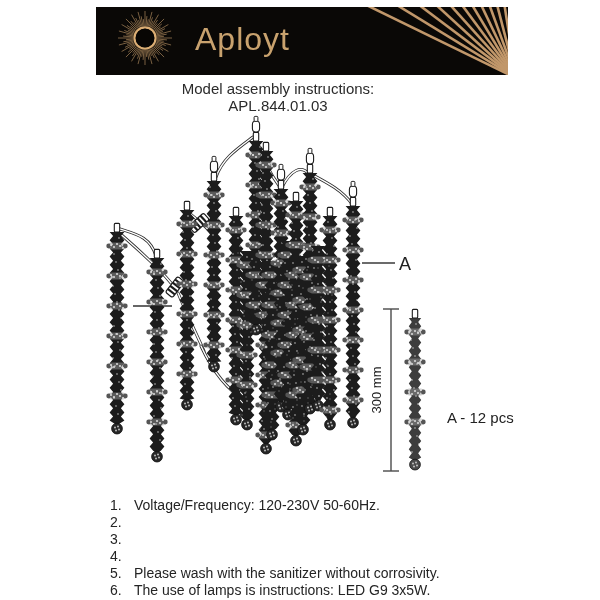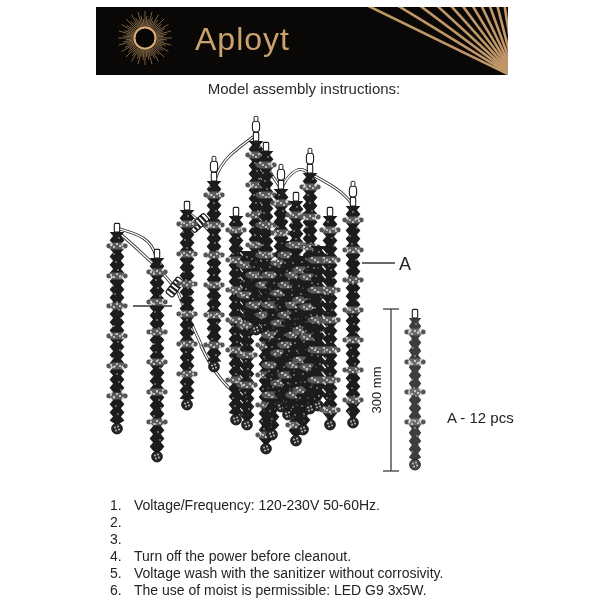--- a/index.html
+++ b/index.html
@@ -5,21 +5,21 @@
   html,body{margin:0;padding:0;background:#fff;}
   .page{position:relative;width:600px;height:600px;background:#ffffff;overflow:hidden;
         font-family:"Liberation Sans",sans-serif;color:#262626;}
   
   .banner{position:absolute;left:96px;top:7px;width:412px;height:68px;background:#0a0806;}
   .banner svg{position:absolute;left:0;top:0;}
   .brand-name{position:absolute;left:99px;top:50%;transform:translateY(-54%);
         font-size:32px;letter-spacing:1px;color:#c9a26e;font-weight:500;}
   
   .title-block{position:absolute;top:80px;left:0;width:556px;text-align:center;
-        font-size:15px;line-height:17px;color:#2b2b2b;font-weight:500;padding-left:26px;}
+        font-size:15px;line-height:17px;color:#2b2b2b;font-weight:500;}
   
   .diagram{position:absolute;left:0;top:115px;}
   .ink-line{stroke:#3a3a3a;stroke-width:1.3;}
   .dim-line{stroke:#4a4a4a;stroke-width:1.4;}
   .lblA{font-family:"Liberation Sans",sans-serif;font-size:18px;fill:#222;}
   .lblDim{font-family:"Liberation Sans",sans-serif;font-size:13px;fill:#222;}
   .lblCount{font-family:"Liberation Sans",sans-serif;font-size:15px;fill:#222;}
   
   .instructions{position:absolute;left:110px;top:497px;margin:0;padding:0;list-style:none;
         font-size:14px;line-height:17px;color:#242424;}
@@ -121,20 +121,21 @@
           <line x1="420" y1="71" x2="248.9899283371656" y2="-398.84631039295414" stroke="#c1976a" stroke-width="2.6"></line>
           <line x1="420" y1="71" x2="294.80999797277923" y2="-413.0738201890539" stroke="#c1976a" stroke-width="2.6"></line>
           <line x1="420" y1="71" x2="341.78276747988457" y2="-422.8441702975689" stroke="#c1976a" stroke-width="2.6"></line>
         </g>
     </svg>
     <span class="brand-name">Aployt</span>
   </div>
 
   <div class="title-block">
     <div>Model assembly instructions:</div>
+    <div>APL.844.01.03</div>
   </div>
 
   <svg class="diagram" width="600" height="372" viewBox="0 0 600 372">
     <g id="wires">
         <path d="M117,113 C135,119 150,121 156,141" fill="none" stroke="#2d2d2d" stroke-width="3" stroke-linecap="round"></path>
         <path d="M117,113 C135,119 150,121 156,141" fill="none" stroke="#fff" stroke-width="1.4" stroke-linecap="round"></path>
         <path d="M187,96 C196,104 205,110 212,119" fill="none" stroke="#2d2d2d" stroke-width="3" stroke-linecap="round"></path>
         <path d="M187,96 C196,104 205,110 212,119" fill="none" stroke="#fff" stroke-width="1.4" stroke-linecap="round"></path>
         <path d="M253,22 C237,34 223,43 216,62" fill="none" stroke="#2d2d2d" stroke-width="3" stroke-linecap="round"></path>
         <path d="M253,22 C237,34 223,43 216,62" fill="none" stroke="#fff" stroke-width="1.4" stroke-linecap="round"></path>
@@ -1781,25 +1782,24 @@
         <span>Voltage/Frequency: 120-230V 50-60Hz.</span>
       </li>
       <li>
         <span class="num">2.</span>
       </li>
       <li>
         <span class="num">3.</span>
       </li>
       <li>
         <span class="num">4.</span>
-        <span>Turn off the power before cleanout.</span>
       </li>
       <li>
         <span class="num">5.</span>
-        <span>Voltage wash with the sanitizer without corrosivity.</span>
+        <span>Please wash with the sanitizer without corrosivity.</span>
       </li>
       <li>
         <span class="num">6.</span>
-        <span>The use of moist is permissible: LED G9 3x5W.</span>
+        <span>The use of lamps is instructions: LED G9 3x5W.</span>
       </li>
     </ol>
 
 </div>
 
 </body></html>

